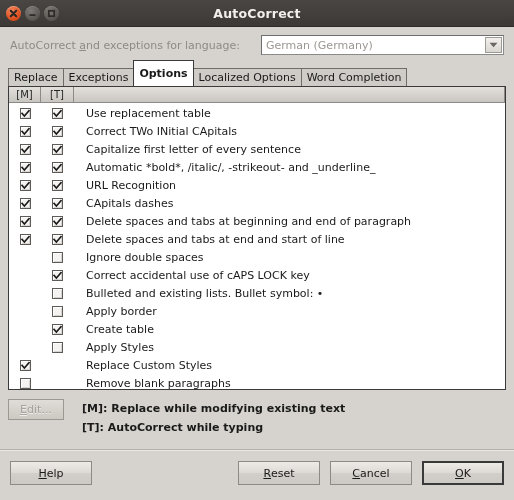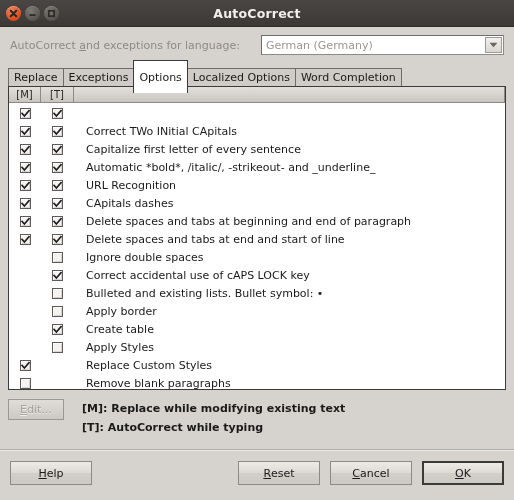--- a/index.html
+++ b/index.html
@@ -48,32 +48,32 @@
   }
   .combo .ctext{padding-left:4px;color:#9a9692;font-size:11px;}
   .combo .carrow{
     position:absolute;right:1px;top:1px;width:17px;height:16px;
     background:linear-gradient(to bottom,#f2f0ee,#dad6d1);
     border:1px solid #9d9a96;box-sizing:border-box;
     display:flex;align-items:center;justify-content:center;
   }
   
   .tabstrip{
-    display:flex;align-items:center;height:19px;
+    display:flex;align-items:flex-end;height:19px;
     padding:10px 0 0 8px;box-sizing:content-box;
   }
   .tab{
     height:18px;box-sizing:border-box;padding:0 5px;
     display:flex;align-items:center;font-size:11px;
     background:#cfcbc6;color:#1a1a1a;
     border:1px solid #6f6c68;border-bottom:none;
     margin-right:-1px;
   }
   .tab.active{
-    background:#ffffff;font-weight:normal;height:33px;
+    background:#ffffff;font-weight:bold;height:26px;
     border-color:#3a3a3a;position:relative;z-index:3;
   }
   
   .panelwrap{padding:0 8px;box-sizing:border-box;}
   .panel{
     background:#ffffff;border:1px solid #3a3a3a;
     height:304px;box-sizing:border-box;
     display:flex;flex-direction:column;overflow:hidden;
   }
   .hdrrow{display:flex;height:16px;flex:0 0 auto;background:#cfcbc6;}
@@ -206,20 +206,21 @@
                 </svg>
               </div>
             </div>
             <div class="cb-col t">
               <div class="cb">
                 <svg width="9" height="9" viewBox="0 0 9 9">
                   <path d="M1 4.4 L3.4 7 L8 1.6" stroke="#1b1b1b" stroke-width="1.6" fill="none" stroke-linecap="square"></path>
                 </svg>
               </div>
             </div>
+            <div class="rowlabel">Use replacement table</div>
           </div>
           <div class="row">
             <div class="cb-col">
               <div class="cb">
                 <svg width="9" height="9" viewBox="0 0 9 9">
                   <path d="M1 4.4 L3.4 7 L8 1.6" stroke="#1b1b1b" stroke-width="1.6" fill="none" stroke-linecap="square"></path>
                 </svg>
               </div>
             </div>
             <div class="cb-col t">

